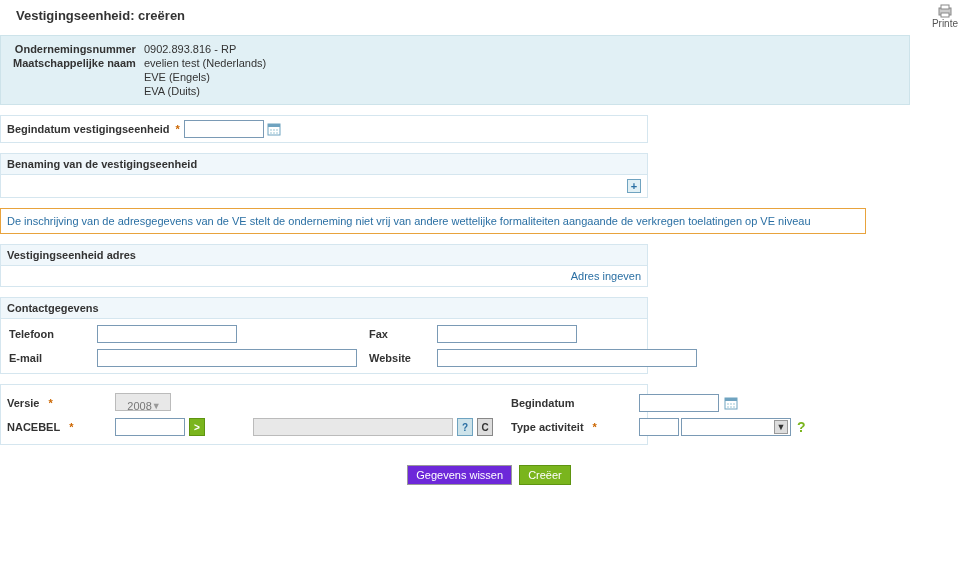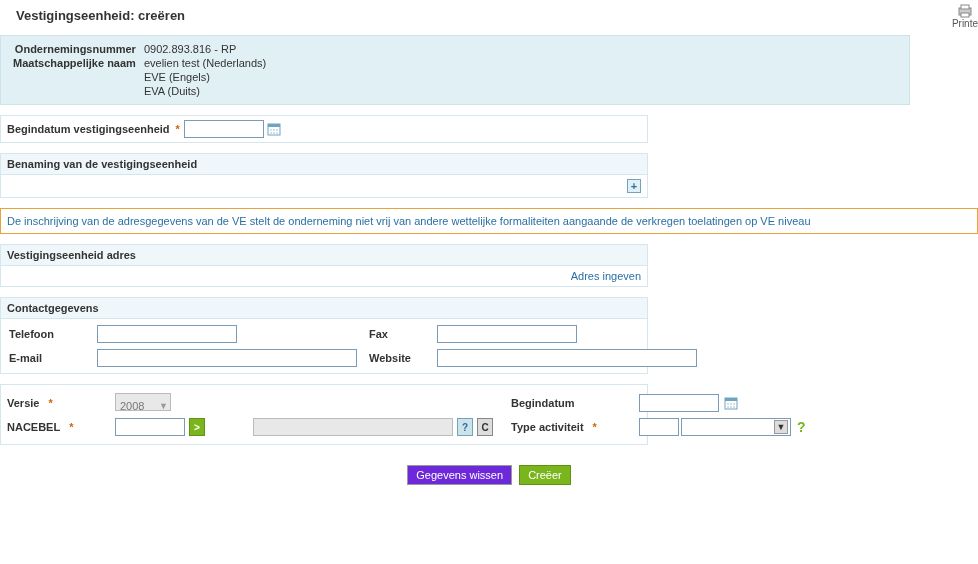--- a/index.html
+++ b/index.html
@@ -22,21 +22,21 @@
     font-weight: bold;
     font-size: 13px;
     color: #333;
     padding-left: 16px;
     padding-top: 4px;
   }
   .print-area {
     text-align: center;
     font-size: 10px;
     color: #555;
-    padding-right: 0;
+    padding-right: 20px;
   }
   .print-icon-svg { width: 16px; height: 14px; display: block; margin: 0 auto; }
   .info-panel {
     background: #e1f0f5;
     border: 1px solid #cde3ea;
     padding: 6px 8px;
     margin: 2px 0 10px 0;
     width: 910px;
   }
   .info-panel table { border-collapse: collapse; }
@@ -98,21 +98,21 @@
     font-weight: bold;
     cursor: pointer;
   }
   .plus-row { text-align: right; padding: 4px 6px; }
   .warning-bar {
     border: 1px solid #e8a33d;
     color: #2a6fa3;
     font-size: 11px;
     padding: 6px;
     margin: 0 0 10px 0;
-    width: 978px;
+    width: 866px;
   }
   .link-row {
     text-align: right;
     padding: 4px 6px;
   }
   .link-row a {
     color: #2a6fa3;
     text-decoration: none;
     cursor: pointer;
   }
@@ -129,21 +129,21 @@
     grid-template-columns: 100px 130px 250px 120px 200px;
     gap: 6px 8px;
     padding: 8px 6px;
     align-items: center;
   }
   .version-select {
     display: inline-flex; align-items: center;
     border: 1px solid #bbb; background: #e8e8e8;
     height: 18px; padding: 8px 2px 0 4px;
     color: #777; font-size: 11px; width: 56px;
-    justify-content: space-between;
+    justify-content: center;
   }
   .chev { font-size: 9px; color: #999; }
   .btn-small {
     display: inline-flex;
     align-items: center; justify-content: center;
     width: 16px; height: 18px;
     border: 1px solid #888;
     background: #ddd;
     color: #333;
     font-size: 10px;

